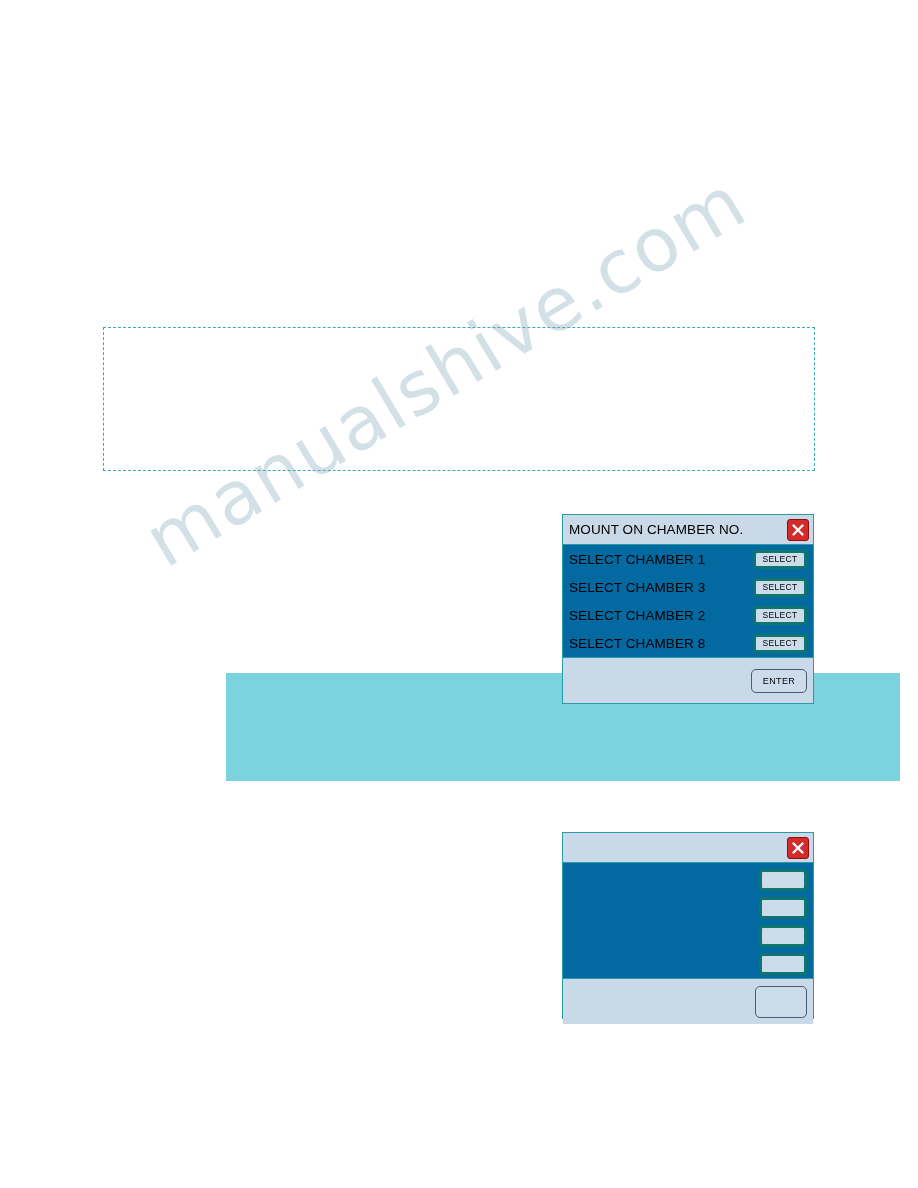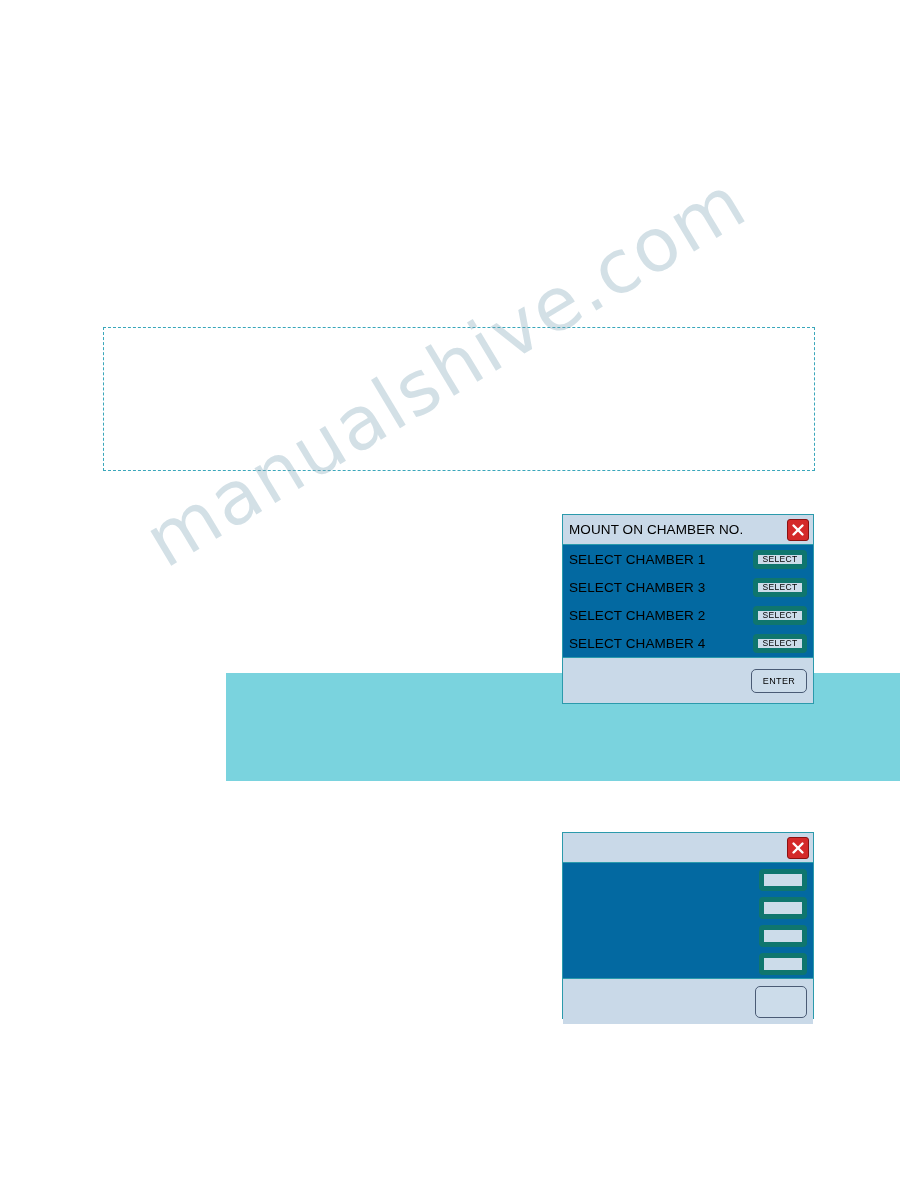--- a/index.html
+++ b/index.html
@@ -114,21 +114,21 @@
   }
   .row-label {
     font-size: 13.5px;
     color: #000000;
     letter-spacing: 0.1px;
     white-space: nowrap;
   }
   .select-btn {
     width: 54px;
     height: 19px;
-    border: 5px solid #0f766e;
+    border: 3px solid #0f766e;
     border-radius: 4px;
     background: #ccdcea;
     display: flex;
     align-items: center;
     justify-content: center;
     font-size: 8.5px;
     letter-spacing: 0.3px;
     color: #000;
     box-sizing: border-box;
   }
@@ -204,21 +204,21 @@
     </div>
     <div class="row">
       <span class="row-label">SELECT CHAMBER 3</span>
       <span class="select-btn">SELECT</span>
     </div>
     <div class="row">
       <span class="row-label">SELECT CHAMBER 2</span>
       <span class="select-btn">SELECT</span>
     </div>
     <div class="row">
-      <span class="row-label">SELECT CHAMBER 4</span>
+      <span class="row-label">SELECT CHAMBER 8</span>
       <span class="select-btn">SELECT</span>
     </div>
   </div>
   <div class="dialog-footer">
     <span class="enter-btn">ENTER</span>
   </div>
 </div>
 
 <div class="dialog" id="dialog-blank">
   <div class="dialog-title-bar">

